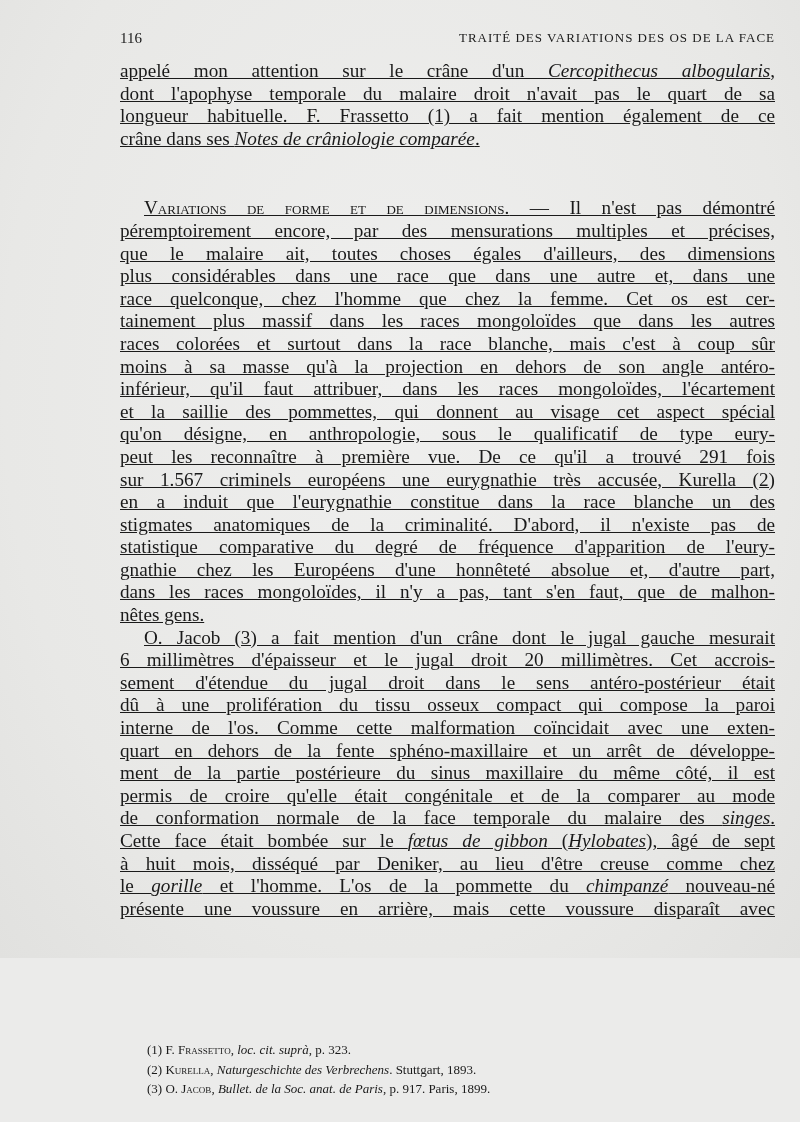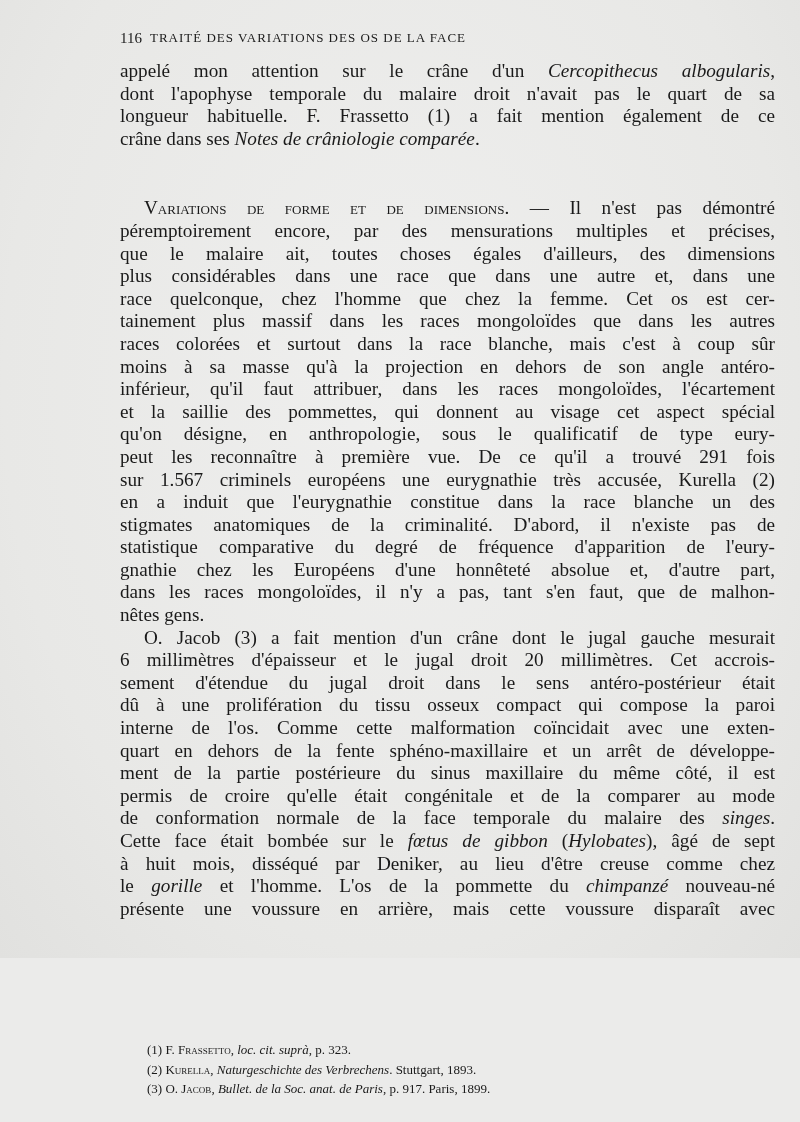--- a/index.html
+++ b/index.html
@@ -17,28 +17,29 @@
   }
   .header {
     position: absolute; top: 30px; left: 120px; width: 655px; height: 20px;
   }
   .page-number {
     position: absolute; left: 0; top: 0;
     font-size: 15px;
   }
   .running-title {
     position: absolute; left: 0; right: 0; top: 0;
-    text-align: left;
+    text-align: right;
     font-size: 13px; letter-spacing: 1px;
     padding-left: 30px;
   }
   .body-text {
     position: absolute; left: 120px; top: 60px; width: 655px;
     font-size: 19.2px; line-height: 22.6px;
     text-align: justify;
+    text-decoration: underline;
   }
   .body-text p { margin: 0; text-indent: 0; }
   .body-text p.section { margin-top: 47px; }
   .line { display: block; text-align: justify; text-align-last: justify; white-space: nowrap; }
   .line.last { text-align-last: left; }
   .sc { font-variant: small-caps; margin-top: 32px; }
   .footnotes {
     position: absolute; left: 147px; top: 1040px; width: 620px;
     font-size: 13px; line-height: 19.5px;
   }

